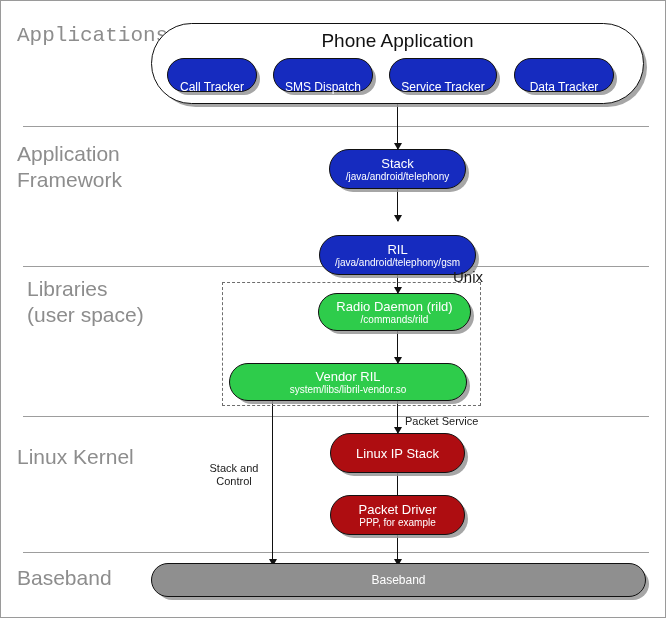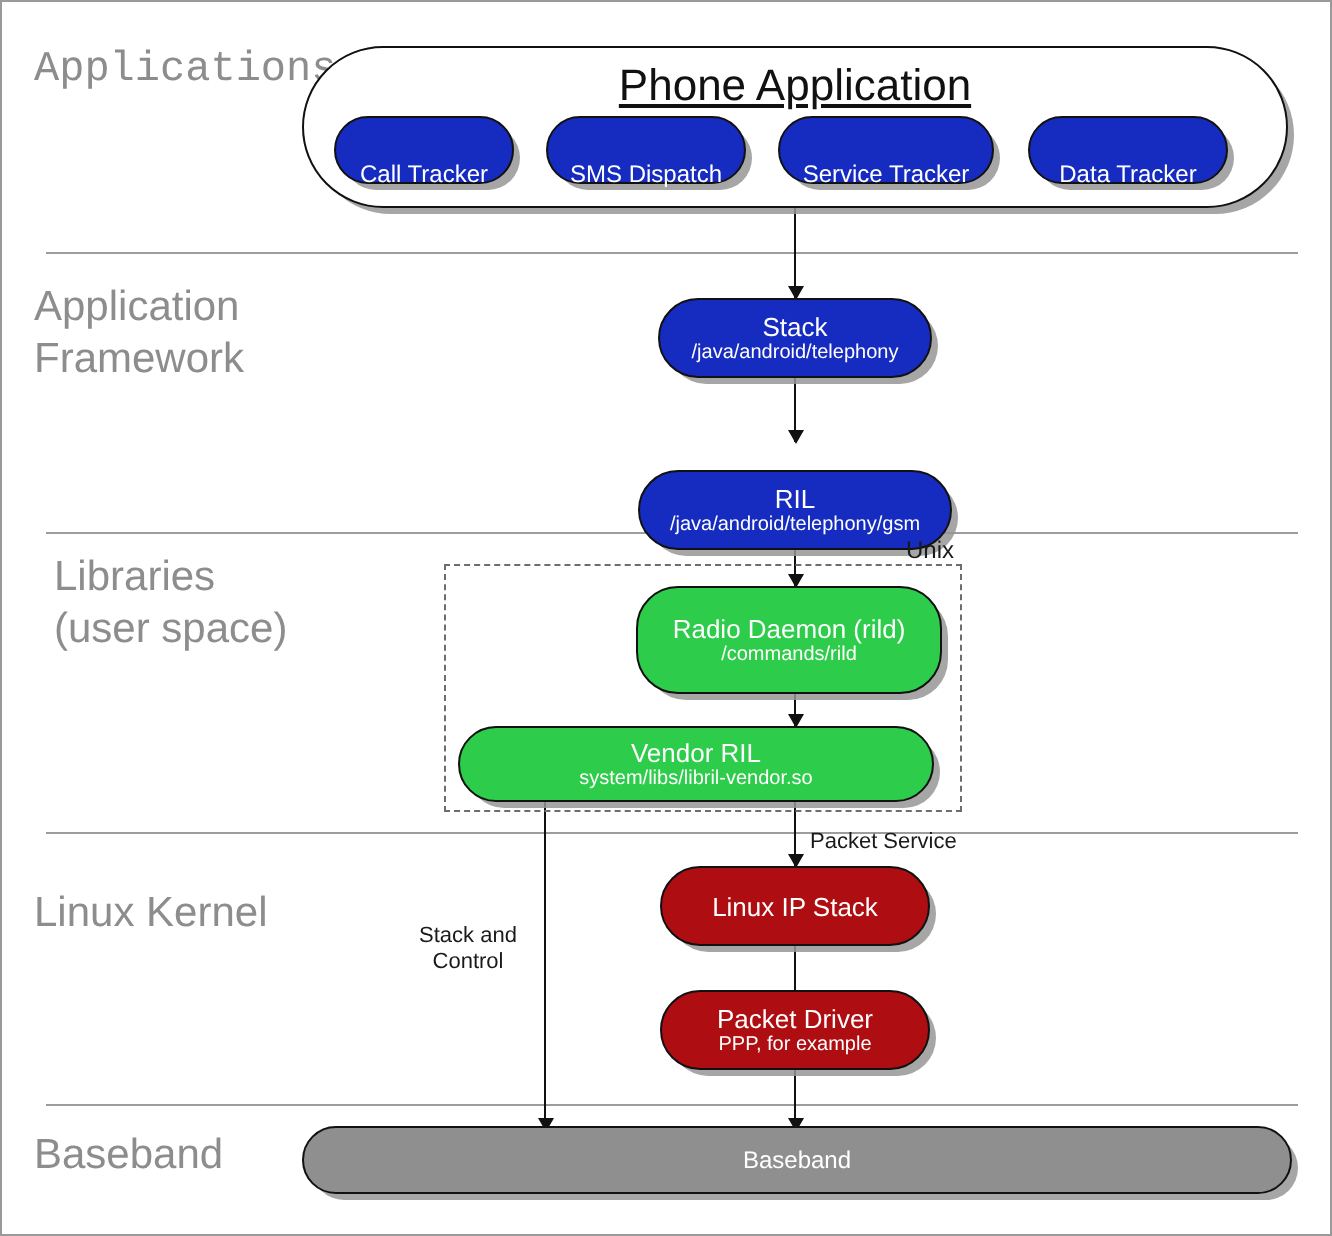--- a/index.html
+++ b/index.html
@@ -95,34 +95,33 @@
     border-radius: 42px;
     background: #ffffff;
     box-shadow: 4px 4px 0 -1px rgba(150,150,150,0.85);
   }
   .app-container-title {
     position: absolute;
     width: 100%;
     top: 6px;
     left: 0;
     text-align: center;
-    font-size: 22px;
+    font-size: 19px;
     color: #111111;
-    text-decoration: underline;
   }
   
   .dashed-group {
     position: absolute;
     box-sizing: border-box;
     border: 1.5px dashed #6d6d6d;
     background: transparent;
   }
   .dashed-group-label {
     position: absolute;
-    font-size: 12px;
+    font-size: 15px;
     color: #1a1a1a;
   }
 </style>
 </head>
 <body>
 
 <div id="diagram">
 
   <div class="layer-label" style="left:16px; top:22px;font-family:Liberation Mono, monospace;">Applications</div>
   <div class="layer-label" style="left:16px; top:140px;">Application
@@ -186,21 +185,21 @@
     <div class="subtitle">/java/android/telephony</div>
   </div>
   <div class="node blue" style="left:318px; top:234px; width:157px; height:40px;">
     <div class="title">RIL</div>
     <div class="subtitle">/java/android/telephony/gsm</div>
   </div>
 
   <div class="dashed-group" style="left:221px; top:281px; width:259px; height:124px;"></div>
   <div class="dashed-group-label" style="left:452px; top:267px;">Unix</div>
 
-  <div class="node green" style="left:317px; top:292px; width:153px; height:54px;text-align:right;">
+  <div class="node green" style="left:317px; top:292px; width:153px; height:38px;text-align:right;">
     <div class="title">Radio Daemon (rild)</div>
     <div class="subtitle">/commands/rild</div>
   </div>
   <div class="node green" style="left:228px; top:362px; width:238px; height:38px;">
     <div class="title">Vendor RIL</div>
     <div class="subtitle">system/libs/libril-vendor.so</div>
   </div>
 
   <div class="node red" style="left:329px; top:432px; width:135px; height:40px;">
     <div class="title">Linux IP Stack</div>

